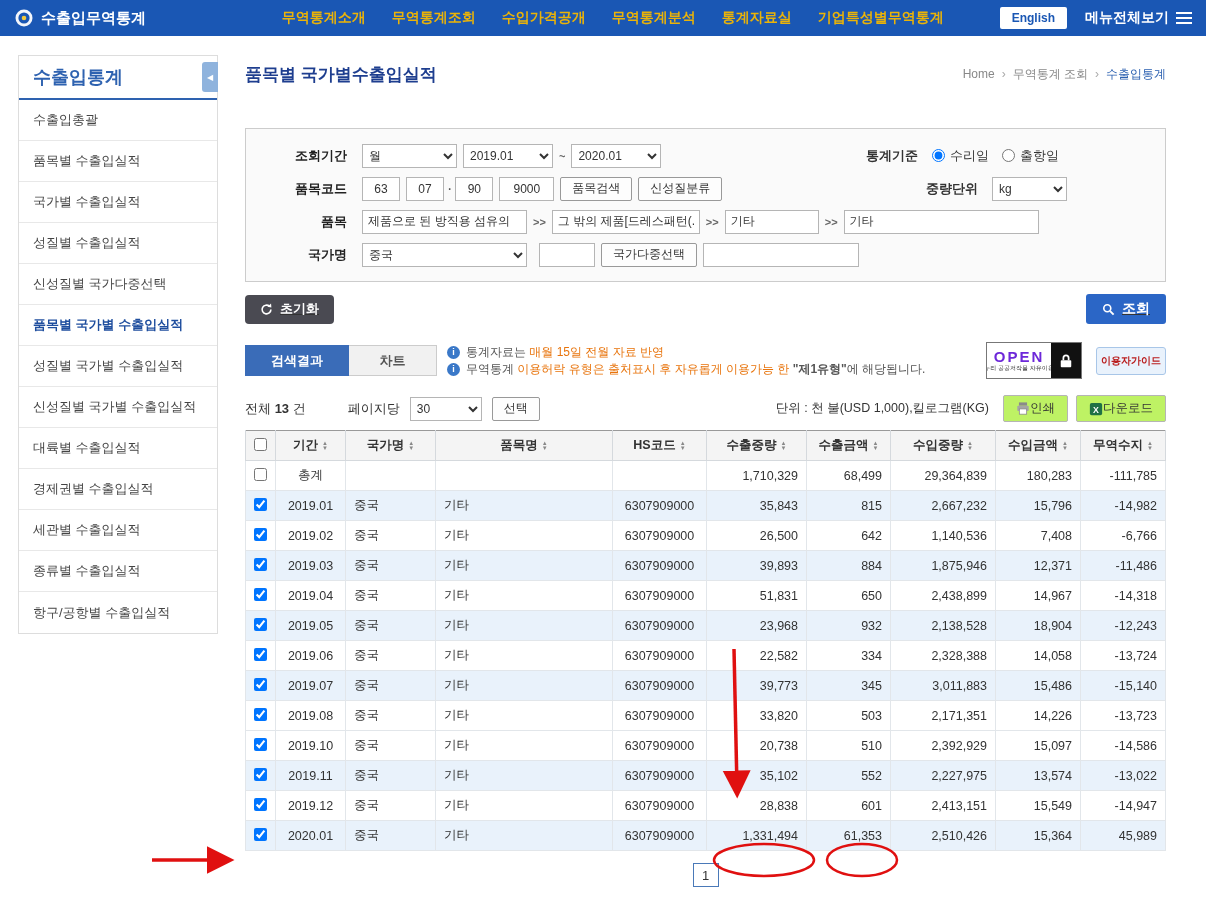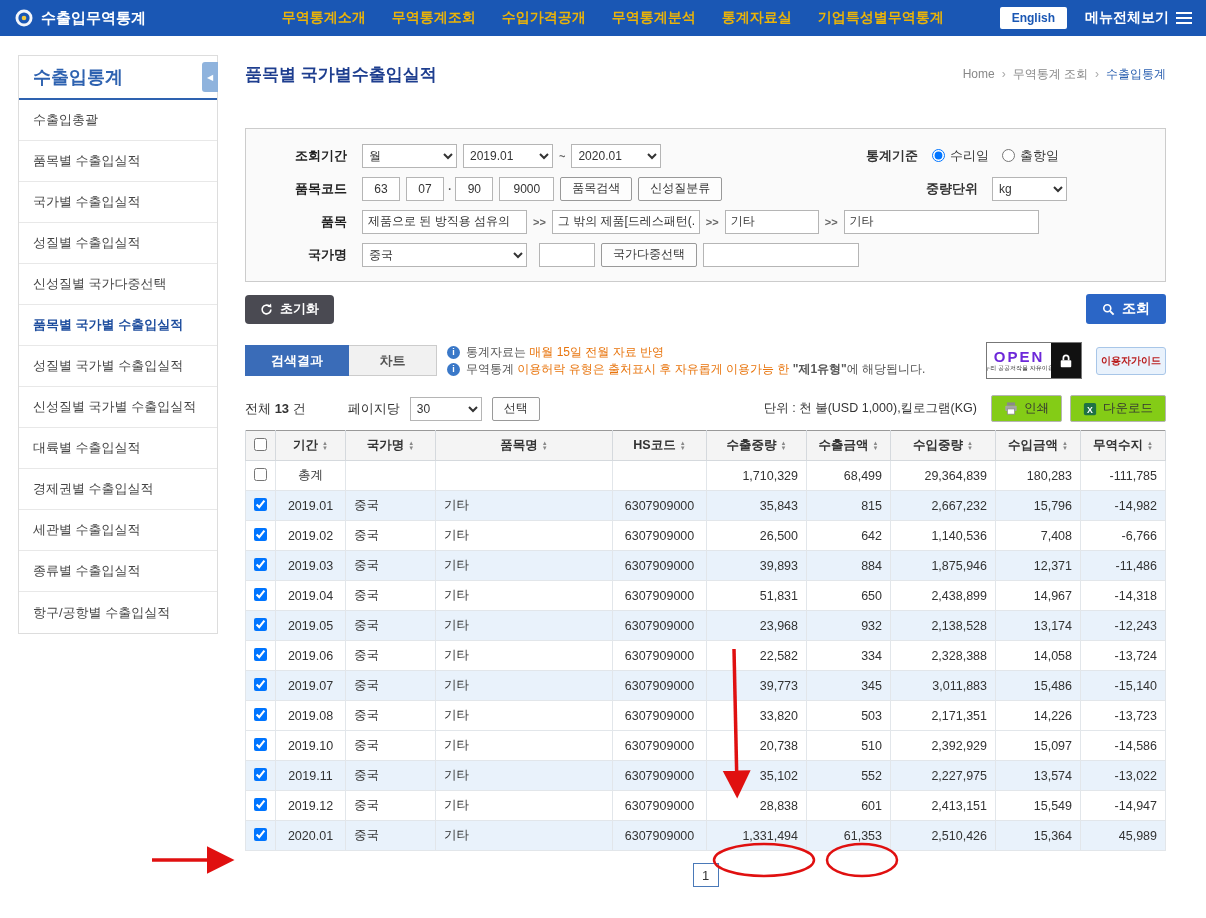--- a/index.html
+++ b/index.html
@@ -52,21 +52,21 @@
   .chev{color:#666;font-size:11px;margin:0 6px;font-weight:bold;}
   .dot-sep{color:#555;margin:0 3px;}
   .btn-sm{height:24px;padding:0 11px;background:#fdfdfd;border:1px solid #999;font-size:12px;color:#333;cursor:pointer;border-radius:2px;margin-left:6px;}
   .gap6{display:inline-block;width:6px;}
   .f-right{margin-left:auto;display:flex;align-items:center;margin-right:82px;}
   .f-label2{font-weight:bold;font-size:13px;margin-right:14px;}
   .radio-group{display:flex;align-items:center;gap:5px;font-size:13px;color:#333;}
   .radio-group label{margin-right:8px;cursor:pointer;}
 
   
-  .action-row{margin-top:12px;display:flex;justify-content:space-between;align-items:center;}
+  .action-row{margin-top:12px;display:flex;justify-content:space-between;align-items:center;text-decoration:underline;}
   .reset-btn{height:29px;padding:0 15px;background:#4a4a52;color:#fff;border:0;border-radius:4px;font-size:13px;font-weight:bold;display:flex;align-items:center;gap:7px;cursor:pointer;}
   .search-btn{height:30px;padding:0 16px;background:#2b66c6;color:#fff;border:0;border-radius:3px;font-size:14px;font-weight:bold;display:flex;align-items:center;gap:7px;cursor:pointer;}
 
   
   .tabs-row{margin-top:18px;display:flex;align-items:center;}
   .tab{height:31px;display:flex;align-items:center;justify-content:center;font-size:13px;font-weight:bold;cursor:pointer;}
   .tab-active{width:104px;background:#3a6cb8;color:#fff;}
   .tab-plain{width:88px;background:#f1f1f1;color:#555;border:1px solid #ccc;border-left:0;}
   .notices{margin-left:10px;font-size:12px;}
   .notice-line{display:flex;align-items:center;gap:6px;height:17px;}
@@ -82,21 +82,21 @@
   .open-badge{width:30px;background:#111;display:flex;align-items:center;justify-content:center;}
   .guide-btn{height:28px;padding:0 4px;background:#e9f2fc;border:1px solid #a8c6e8;color:#b91c1c;font-size:10px;font-weight:bold;border-radius:3px;cursor:pointer;}
 
   
   .result-bar{margin-top:16px;display:flex;align-items:center;font-size:13px;color:#333;}
   .total-count{font-weight:bold;}
   .per-page{margin-left:42px;display:flex;align-items:center;gap:10px;}
   .per-page select{width:72px;}
   .result-right{margin-left:auto;display:flex;align-items:center;gap:8px;}
   .unit-text{font-size:12.5px;color:#333;margin-right:6px;}
-  .tool-btn{height:27px;padding:0 12px;background:#84cc16;border:1px solid #b5b5b5;font-size:12.5px;color:#333;display:flex;align-items:center;gap:6px;cursor:pointer;border-radius:2px;}
+  .tool-btn{height:27px;padding:0 12px;background:#bef264;border:1px solid #b5b5b5;font-size:12.5px;color:#333;display:flex;align-items:center;cursor:pointer;border-radius:2px;}
 
   
   .data-table{margin-top:8px;width:100%;border-collapse:collapse;font-size:12.5px;color:#333;table-layout:fixed;border-top:1px solid #999;}
   .data-table th{background:#f4f4f4;height:30px;font-weight:bold;border:1px solid #d5d9dd;border-top:0;text-align:center;cursor:pointer;}
   .data-table td{height:30px;border:1px solid #e2e6ea;padding:0 8px;overflow:hidden;white-space:nowrap;}
   .data-table tr.alt td{background:#e9f2fb;}
   .ta-c{text-align:center;}
   .ta-l{text-align:left;}
   .ta-r{text-align:right;}
   .cb-cell{text-align:center;padding:0;}
@@ -438,21 +438,21 @@
           </tr>
           <tr class="alt">
             <td class="cb-cell"><input type="checkbox" checked="" style=""></td>
             <td class="ta-c">2019.05</td>
             <td class="ta-l">중국</td>
             <td class="ta-l">기타</td>
             <td class="ta-c">6307909000</td>
             <td class="ta-r">23,968</td>
             <td class="ta-r">932</td>
             <td class="ta-r">2,138,528</td>
-            <td class="ta-r">13,174</td>
+            <td class="ta-r">18,904</td>
             <td class="ta-r">-12,243</td>
           </tr>
           <tr>
             <td class="cb-cell"><input type="checkbox" checked="" style=""></td>
             <td class="ta-c">2019.06</td>
             <td class="ta-l">중국</td>
             <td class="ta-l">기타</td>
             <td class="ta-c">6307909000</td>
             <td class="ta-r">22,582</td>
             <td class="ta-r">334</td>

